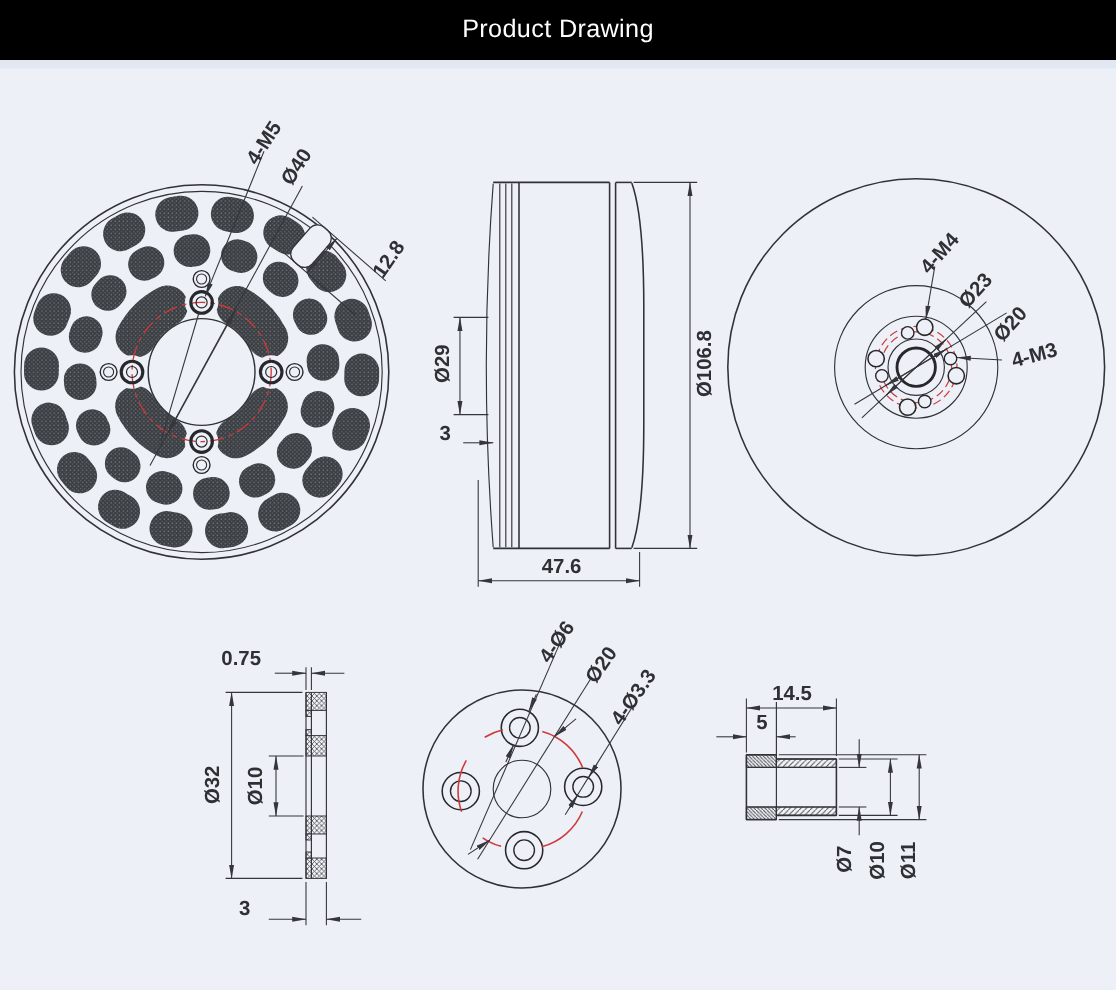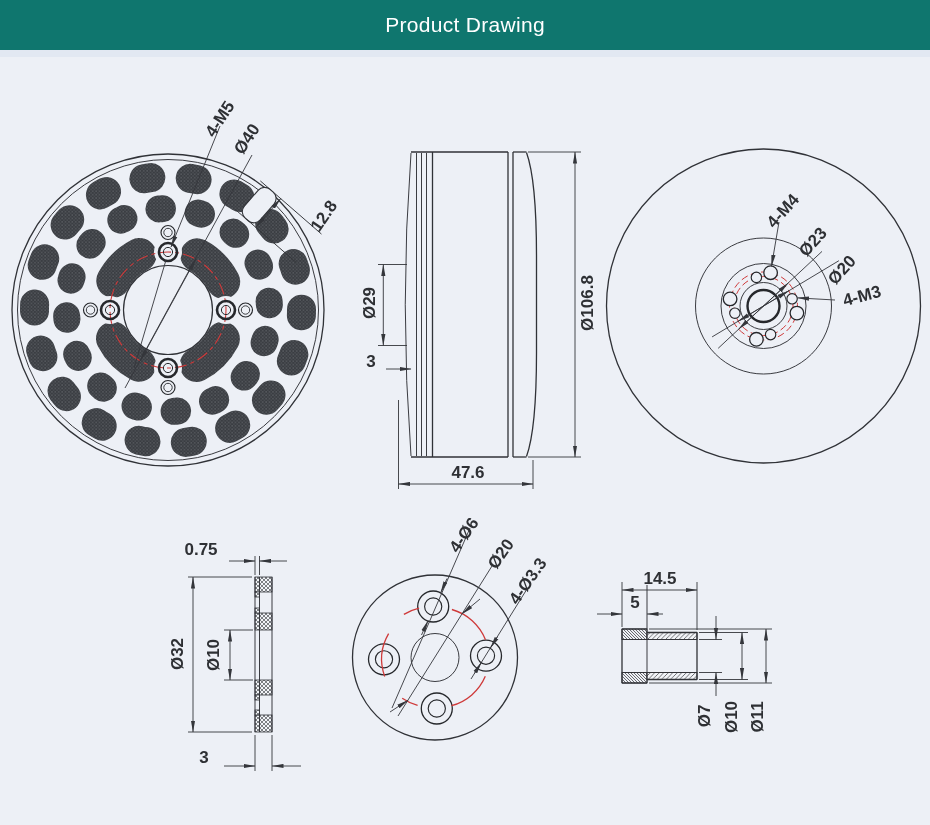--- a/index.html
+++ b/index.html
@@ -1,18 +1,18 @@
 <!DOCTYPE html>
 <html><head>
 <meta charset="utf-8">
 <style>
   html,body{margin:0;padding:0;background:#edf0f6;}
   .stage{position:relative;width:930px;height:825px;background:#edf0f6;overflow:hidden;
          font-family:"Liberation Sans",sans-serif;}
-  .header{position:absolute;left:0;top:0;width:930px;height:50px;background:#0f766e;
+  .header{position:absolute;left:0;top:0;width:930px;height:50px;background:#000000;
           display:flex;align-items:center;justify-content:center;}
   .header-title{color:#ffffff;font-size:21px;font-weight:400;letter-spacing:.3px;}
   .header-strip{position:absolute;left:0;top:50px;width:930px;height:7px;background:#e2e8f2;}
   svg{position:absolute;left:0;top:0;}
   .dim{font-family:"Liberation Sans",sans-serif;font-size:17px;font-weight:700;fill:#2e3034;}
   .dl{stroke:#34363b;stroke-width:0.9;fill:none;}
   .pl{stroke:#303237;stroke-width:1.3;fill:none;}
   .pt{stroke:#303237;stroke-width:0.95;fill:none;}
   .red{stroke:#cf3939;fill:none;}
 </style>

